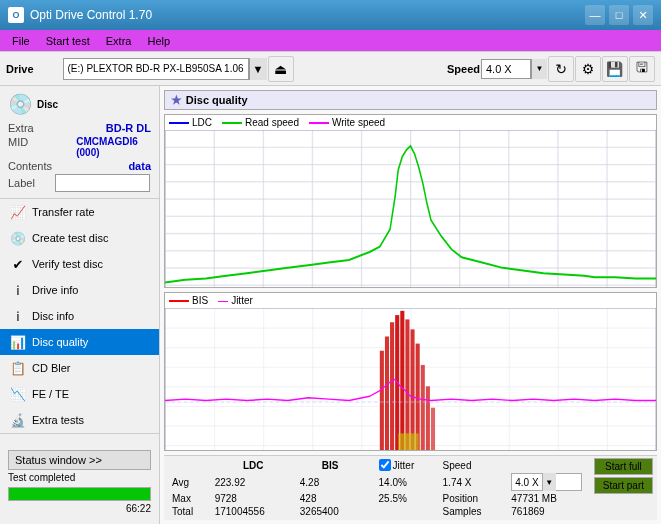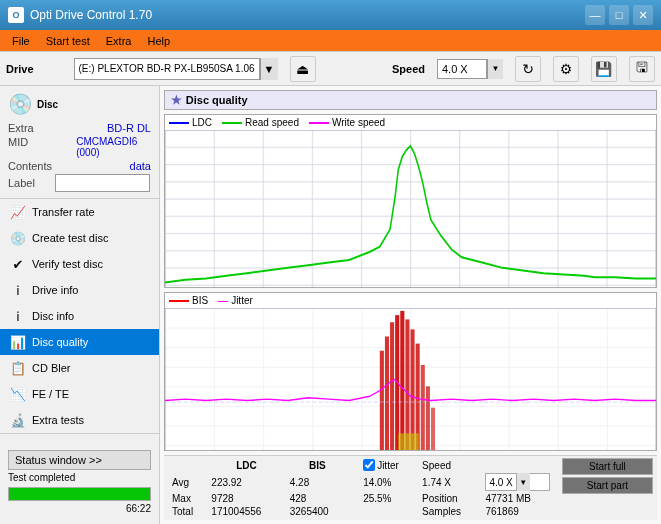--- a/index.html
+++ b/index.html
@@ -12,29 +12,29 @@
       padding: 0 8px; color: white;
     }
     .titlebar-left { display: flex; align-items: center; gap: 6px; }
     .titlebar-icon { width: 16px; height: 16px; background: #fff; border-radius: 2px; display: flex; align-items: center; justify-content: center; color: #2d7db3; font-size: 9px; font-weight: bold; }
     .titlebar-title { font-size: 12px; }
     .titlebar-controls { display: flex; gap: 4px; }
     .titlebar-btn { width: 20px; height: 20px; background: rgba(255,255,255,0.2); border: none; color: white; cursor: pointer; font-size: 11px; display: flex; align-items: center; justify-content: center; border-radius: 2px; }
 
     
     .menubar {
-      background: #f97316; height: 22px; display: flex; align-items: center;
+      background: #d946ef; height: 22px; display: flex; align-items: center;
       padding: 0 4px; border-bottom: 1px solid #ccc;
     }
     .menu-item { padding: 2px 8px; cursor: pointer; font-size: 11px; }
 
     
     .drivetoolbar {
       background: #f0f0f0; height: 34px; display: flex; align-items: center;
-      padding: 0 6px; gap: 12px; border-bottom: 1px solid #ccc;
+      padding: 0 6px; gap: 1px; border-bottom: 1px solid #ccc;
     }
     .drive-label { font-weight: bold; font-size: 11px; }
     .drive-select {
       display: flex; align-items: center; background: white; border: 1px solid #999;
       height: 22px; padding: 0 4px; flex: 1; max-width: 220px; font-size: 11px;
     }
     .drive-select-arrow { background: #e0e0e0; border-left: 1px solid #999; height: 22px; width: 18px; display: flex; align-items: center; justify-content: center; cursor: pointer; }
     .toolbar-icon-btn { width: 26px; height: 26px; background: #f0f0f0; border: 1px solid #ccc; display: flex; align-items: center; justify-content: center; cursor: pointer; border-radius: 2px; font-size: 14px; }
     .speed-label { font-weight: bold; font-size: 11px; }
 
@@ -45,21 +45,21 @@
     .sidebar {
       width: 160px; min-width: 160px; background: #f0f0f0; border-right: 1px solid #ccc;
       display: flex; flex-direction: column;
     }
     .disc-section { padding: 6px 8px; border-bottom: 1px solid #ccc; }
     .disc-header { display: flex; align-items: center; gap: 4px; margin-bottom: 6px; }
     .disc-icon { font-size: 20px; color: #555; }
     .disc-title { font-weight: bold; font-size: 10px; }
     .disc-info-row { display: flex; justify-content: space-between; margin-bottom: 2px; font-size: 11px; }
     .disc-info-label { color: #444; }
-    .disc-info-value { color: #0000cc; font-weight: normal; margin-left: 48px; }
+    .disc-info-value { color: #0000cc; font-weight: bold; margin-left: 48px; }
     .disc-info-value.black { color: #000; }
     .label-row { display: flex; align-items: center; gap: 20px; margin-top: 2px; }
     .label-input { border: 1px solid #999; height: 18px; width: 95px; font-size: 11px; padding: 0 2px; }
     .label-browse-btn { width: 20px; height: 18px; background: #f8f8f8; border: 1px solid #999; display: flex; align-items: center; justify-content: center; cursor: pointer; font-size: 10px; }
 
     .nav-item {
       display: flex; align-items: center; gap: 6px; padding: 5px 10px;
       cursor: pointer; font-size: 11px; color: #000;
     }
     .nav-item.active { background: #0078d7; color: white; }
@@ -97,21 +97,21 @@
     .stats-row {
       background: #f0f0f0; border-top: 1px solid #ccc; display: flex;
       align-items: stretch; padding: 2px 4px; gap: 8px;
     }
     .stats-table { flex: 1; font-size: 10px; }
     .stats-table table { border-collapse: collapse; width: 100%; }
     .stats-table td { padding: 1px 4px; }
     .stats-table th { padding: 1px 4px; font-weight: bold; text-align: center; }
     .start-btns { display: flex; flex-direction: column; gap: 2px; }
     .start-btn {
-      background: #737373; border: 1px solid #aaa; padding: 2px 24px;
+      background: #4d7c0f; border: 1px solid #aaa; padding: 2px 8px;
       font-size: 10px; cursor: pointer; white-space: nowrap;
     }
 
     
     .chart-svg { width: 100%; height: 100%; }
 
     .speed-value-display {
       display: flex; align-items: center; background: white; border: 1px solid #999;
       height: 20px; padding: 0 4px; font-size: 11px; min-width: 50px;
     }

